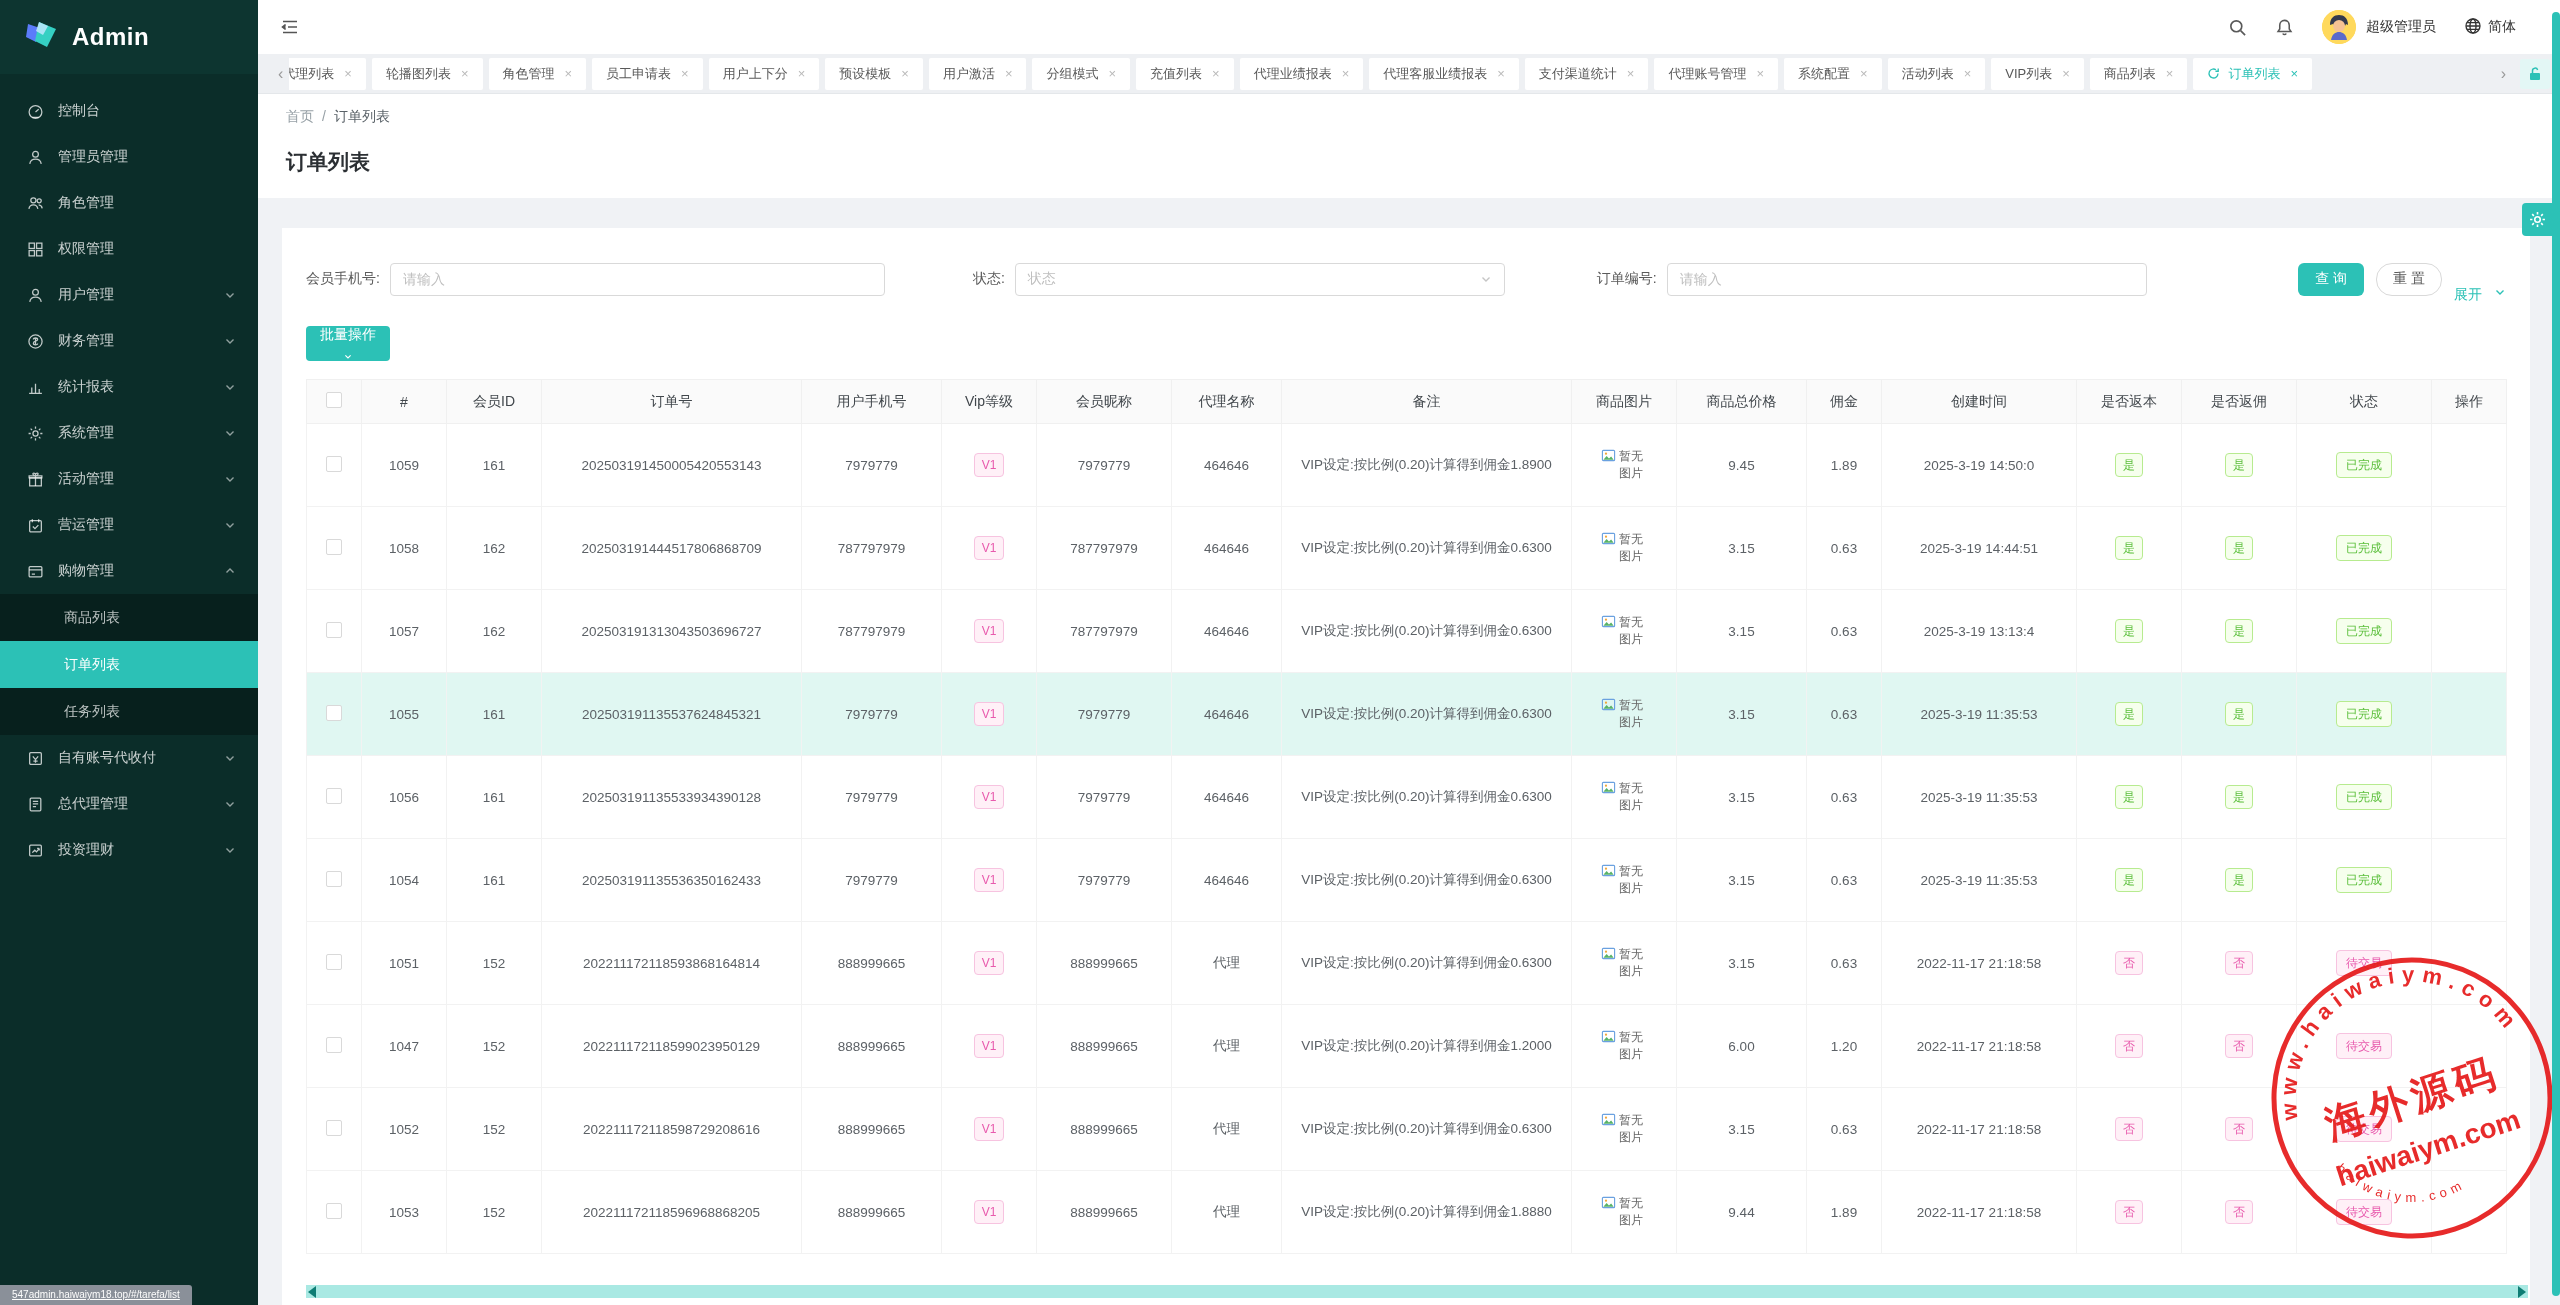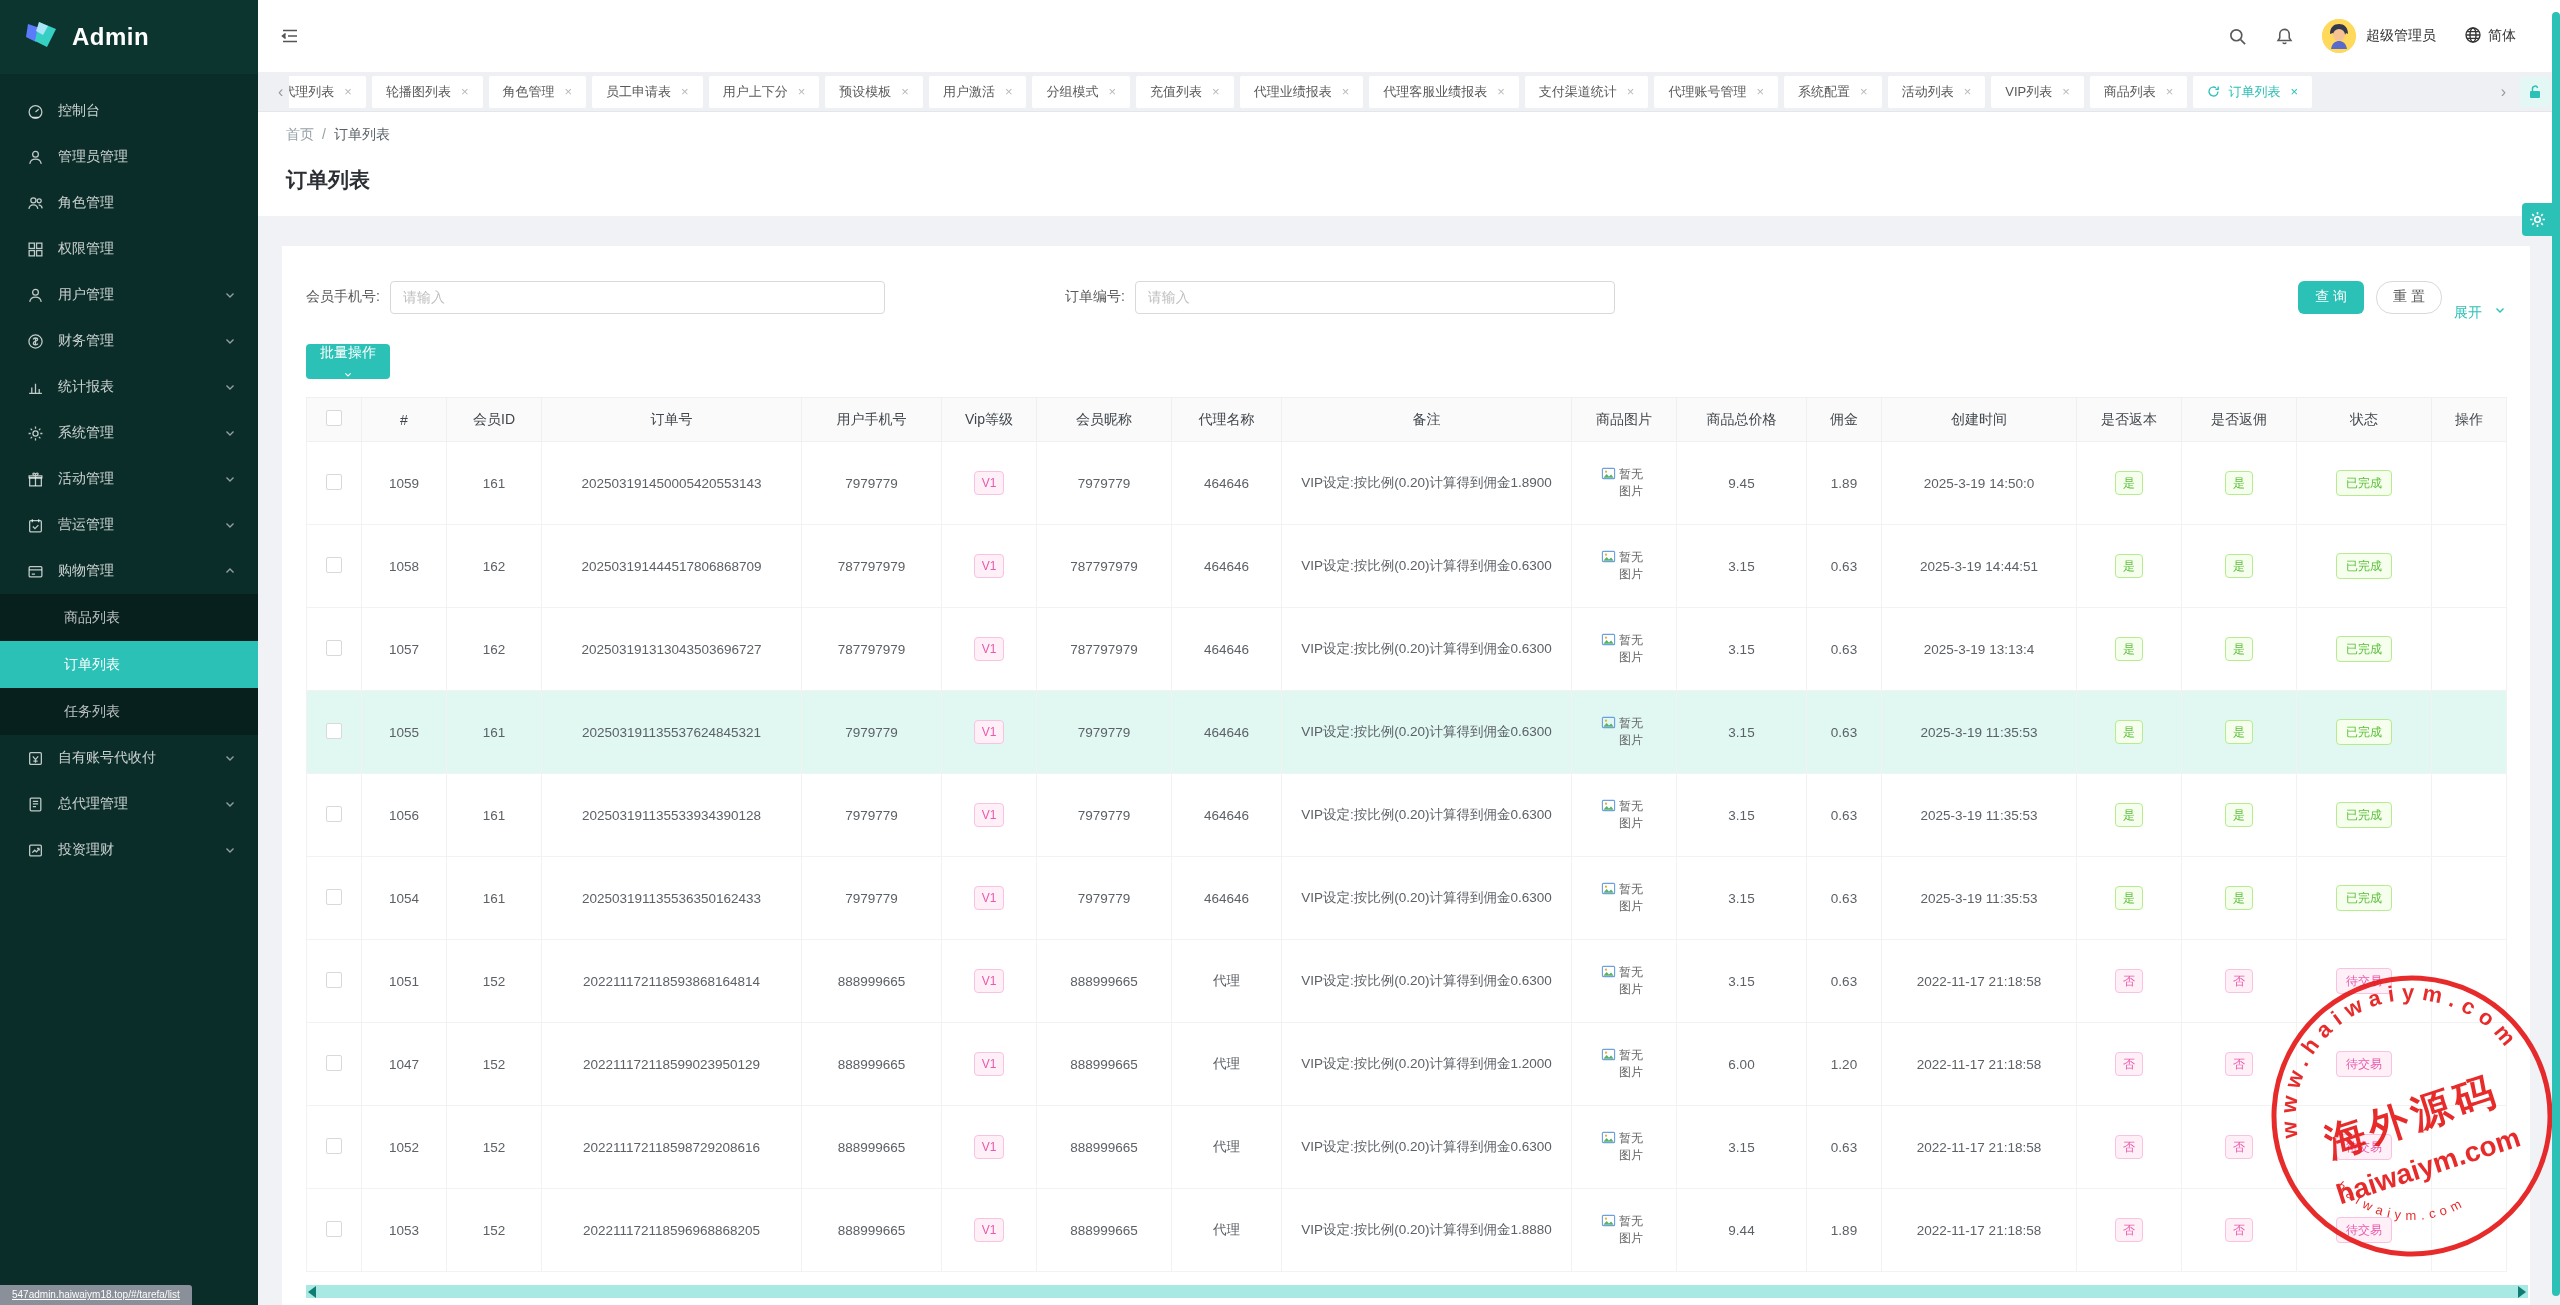--- a/index.html
+++ b/index.html
@@ -14,21 +14,21 @@
   .mi { height:46px; display:flex; align-items:center; padding:0 22px 0 26px; color:rgba(255,255,255,.78); font-size:14px; cursor:pointer; }
   .mi .mi-icon { width:18px; height:18px; margin-right:14px; display:inline-flex; align-items:center; justify-content:center; color:rgba(255,255,255,.75); }
   .mi .mi-label { flex:1; white-space:nowrap; overflow:hidden; }
   .mi .mi-arrow { color:rgba(255,255,255,.55); display:inline-flex; }
   .submenu { background:#07201d; }
   .smi { height:47px; display:flex; align-items:center; padding-left:64px; color:rgba(255,255,255,.72); font-size:14px; cursor:pointer; }
   .smi.active { background:#2cc1b6; color:#fff; }
 
   
   .main { flex:1; display:flex; flex-direction:column; height:100%; min-width:0; }
-  .topbar { height:72px; background:#fff; display:flex; align-items:center; padding:0 44px 0 16px; }
+  .topbar { height:54px; background:#fff; display:flex; align-items:center; padding:0 44px 0 16px; }
   .collapse-btn { color:#555; cursor:pointer; display:inline-flex; padding:6px; }
   .topbar-right { margin-left:auto; display:flex; align-items:center; gap:28px; color:#555; }
   .tb-ic { display:inline-flex; cursor:pointer; color:#595959; }
   .avatar-wrap { display:flex; align-items:center; gap:10px; cursor:pointer; }
   .avatar { width:34px; height:34px; border-radius:50%; background:#ffd95c; overflow:hidden; display:inline-flex; align-items:center; justify-content:center; }
   .uname { font-size:14px; color:#333; }
   .lang { display:flex; align-items:center; gap:6px; font-size:14px; color:#333; cursor:pointer; }
 
   
   .tabsbar { height:40px; background:#eef0f3; display:flex; align-items:center; padding:0 10px 0 14px; border-bottom:1px solid #e4e7ea; }
@@ -449,20 +449,31 @@
 
     <div class="content">
       <div class="card">
 
         <div class="filters">
           <div class="fgroup">
             <span class="flabel">会员手机号:</span>
             <input class="finput" placeholder="请输入" style="">
           </div>
           <div class="gap1"></div>
+          <div class="fgroup">
+            <span class="flabel">状态:</span>
+            <div class="fselect">
+              <span>状态</span>
+              <span class="chev">
+                <svg width="12" height="12" viewBox="0 0 12 12" fill="none" stroke="currentColor" stroke-width="1.4">
+                    <path d="M2.5 4.5L6 8l3.5-3.5"></path>
+                  </svg>
+              </span>
+            </div>
+          </div>
           <div class="gap2"></div>
           <div class="fgroup">
             <span class="flabel">订单编号:</span>
             <input class="finput" style="width: 480px;" placeholder="请输入">
           </div>
           <div class="factions">
             <button class="btn btn-primary">查 询</button>
             <button class="btn btn-plain">重 置</button>
             <span class="link-expand">
               <span>展开</span>

